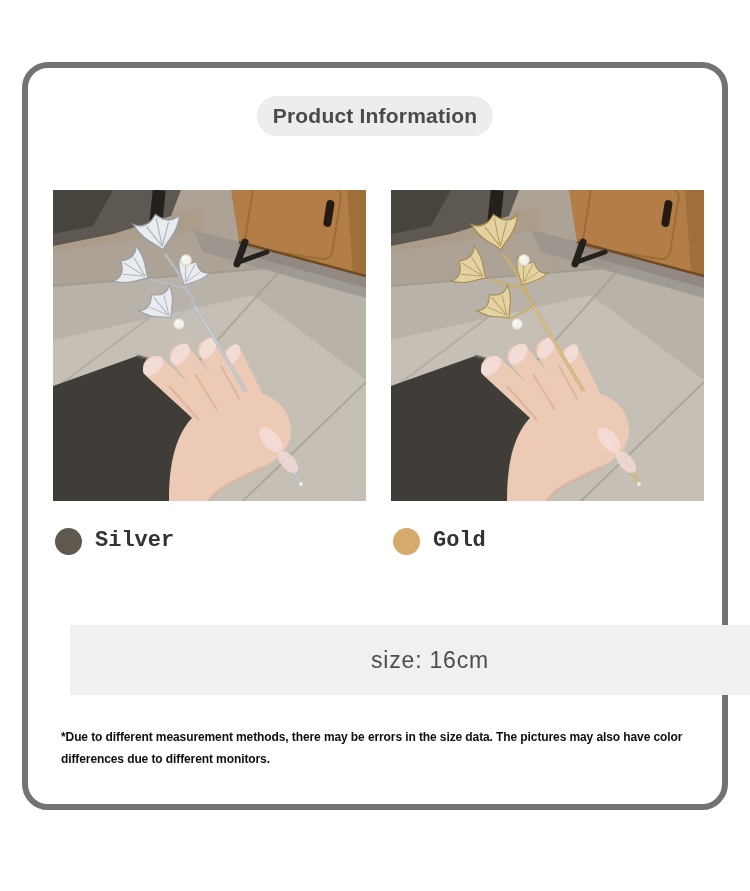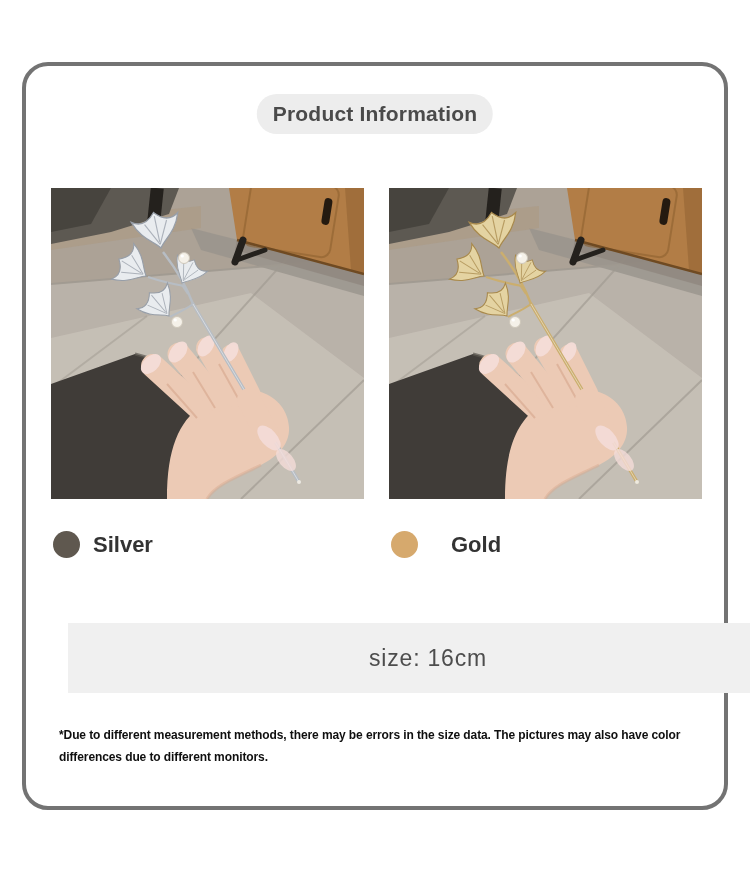--- a/index.html
+++ b/index.html
@@ -1,27 +1,27 @@
 <!DOCTYPE html>
 <html style="--floor: #b9b2a9; --floor-upper: #aca296; --floor-light: #c9c3ba; --grout: #a09a91; --band: #98938c; --wood: #b27d46; --wood-dark: #8a5e2e; --handle: #241a10; --leg: #24211d; --blob: #5d5952; --sleeve: #403c38; --skin: #eccab5; --skin-shadow: #d9ab92; --nail: #f4dcd8; --pearl: #f5f1e9;"><head>
 <meta charset="utf-8">
 <style>
   html,body{margin:0;padding:0;background:#ffffff;width:750px;height:891px;overflow:hidden;
             font-family:"Liberation Sans",sans-serif;}
   .card{position:absolute;left:22px;top:62px;width:706px;height:748px;
-        border:4px solid #737373;border-radius:26px;box-sizing:border-box;background:#fff;}
+        border:6px solid #737373;border-radius:26px;box-sizing:border-box;background:#fff;}
   .title-pill{position:absolute;top:28px;left:50%;transform:translateX(-50%);
         background:#ededed;border-radius:22px;padding:8px 16px;white-space:nowrap;}
   .title-text{font-size:21px;font-weight:bold;color:#4a4a4a;letter-spacing:.2px;}
   .photo-row{position:absolute;top:122px;left:25px;display:flex;gap:25px;}
   .photo{width:313px;height:311px;margin:0;overflow:hidden;background:#b9b2a9;position:relative;}
   .photo svg{display:block;width:100%;height:100%;}
   .swatch-row{position:absolute;top:460px;left:25px;width:656px;display:flex;}
-  .swatch{width:313px;display:flex;align-items:flex-end;height:32px;}
-  .swatch + .swatch{margin-left:25px;gap:20px;}
+  .swatch{width:313px;display:flex;align-items:flex-start;height:32px;font-family:Liberation Mono, monospace;}
+  .swatch + .swatch{margin-left:25px;}
   .dot{width:27px;height:27px;border-radius:50%;margin-left:2px;flex:none;background:#888;}
   .swatch-label{margin-left:13px;font-size:22px;font-weight:bold;color:#333333;}
   .size-bar{position:absolute;top:557px;left:42px;width:720px;height:70px;background:#f0f0f0;
         display:flex;align-items:center;justify-content:center;}
   .size-text{font-size:23px;font-weight:400;color:#4d4d4d;letter-spacing:.8px;}
   .disclaimer{position:absolute;top:658px;left:33px;width:650px;margin:0;
         font-size:12px;font-weight:bold;color:#0f0f0f;line-height:22px;letter-spacing:-0.1px;}
   .leaf{fill:var(--metal-light);stroke:var(--metal-dark);stroke-width:1;}
   .leaf-rib{fill:none;stroke:var(--metal-dark);stroke-width:.9;opacity:.75;}
   .pearl{fill:var(--pearl);stroke:#cfc8bb;stroke-width:1;}

